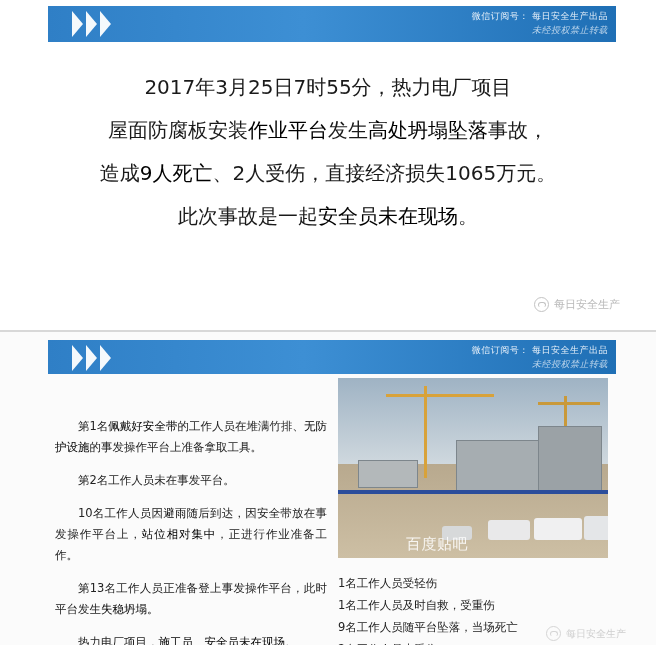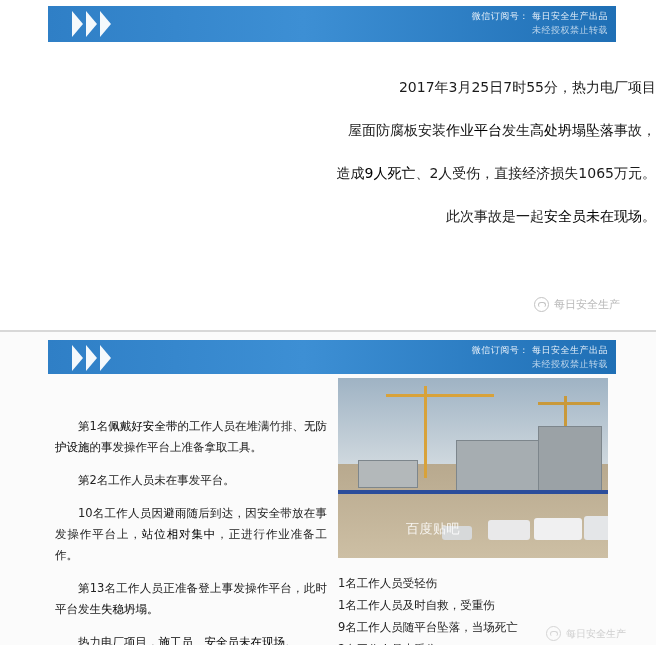--- a/index.html
+++ b/index.html
@@ -59,30 +59,30 @@
   .banner-text {
     position: absolute;
     right: 8px;
     top: 3px;
     text-align: right;
     color: #e8f1fa;
     font-size: 9px;
     line-height: 14px;
     letter-spacing: .5px;
   }
-  .banner-text div:nth-child(2) { opacity: .75; }
+  .banner-text div:nth-child(2) { opacity: .75; font-style: italic; }
 
   .body-text {
     position: absolute;
     left: 0;
     right: 0;
     top: 66px;
-    text-align: right;
+    text-align: center;
     color: #1a1a1a;
-    font-size: 14px;
+    font-size: 20px;
     line-height: 43px;
     font-family: "DejaVu Sans", "Liberation Sans", sans-serif;
   }
   .body-text .ln { white-space: nowrap; }
   .hl { color: #000000; }
 
   .wm {
     position: absolute;
     right: 36px;
     bottom: 18px;
@@ -191,23 +191,23 @@
   .car {
     position: absolute; bottom: 18px; border-radius: 3px;
   }
   .car.c1 { left: 150px; width: 42px; height: 20px; background:#e9e9ea; }
   .car.c2 { left: 196px; width: 48px; height: 22px; background:#f0f0f1; }
   .car.c3 { left: 246px; width: 26px; height: 24px; background:#e4e6e8; }
   .car.c4 { left: 104px; width: 30px; height: 14px; background:#d7d9da; }
   .photo-wm {
     position: absolute;
     left: 68px;
-    bottom: 20px;
+    bottom: 4px;
     color: rgba(255,255,255,.85);
-    font-size: 13px;
+    font-size: 15px;
     letter-spacing: .5px;
     text-align: right;
   }
 
   .col-right-list {
     position: absolute;
     left: 338px;
     top: 240px;
     width: 300px;
     color: #222;

